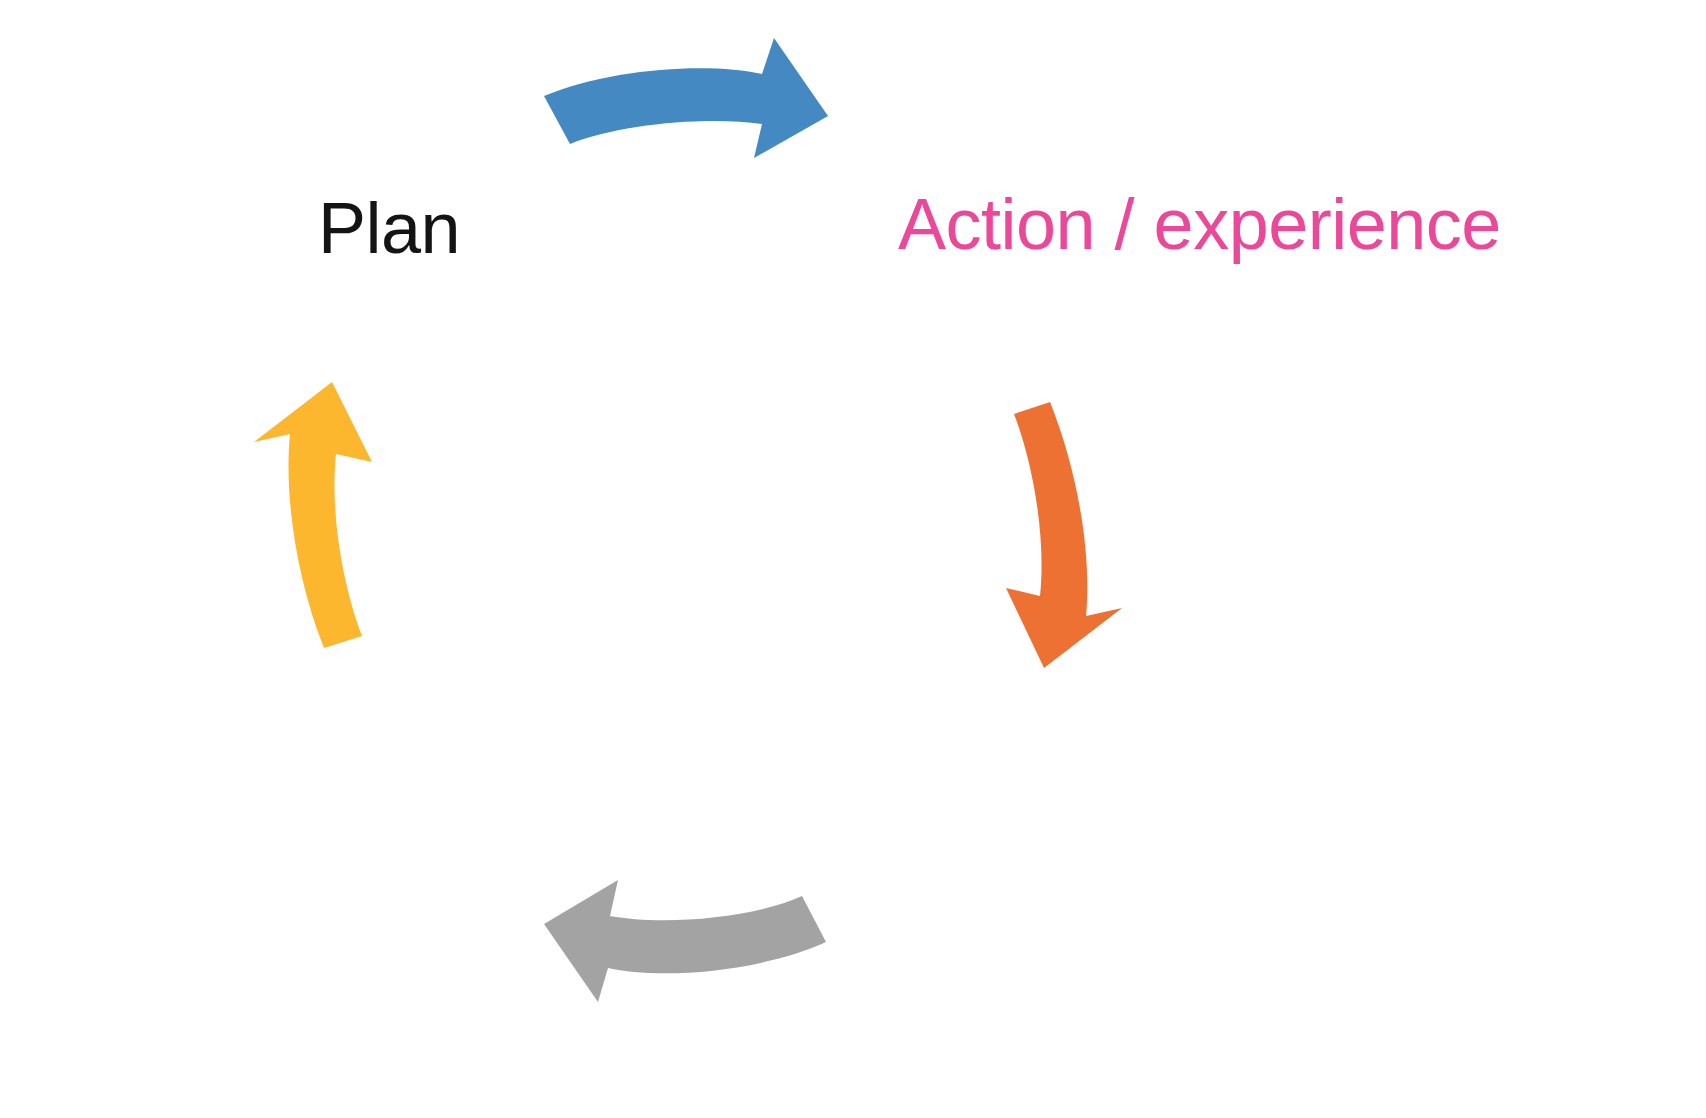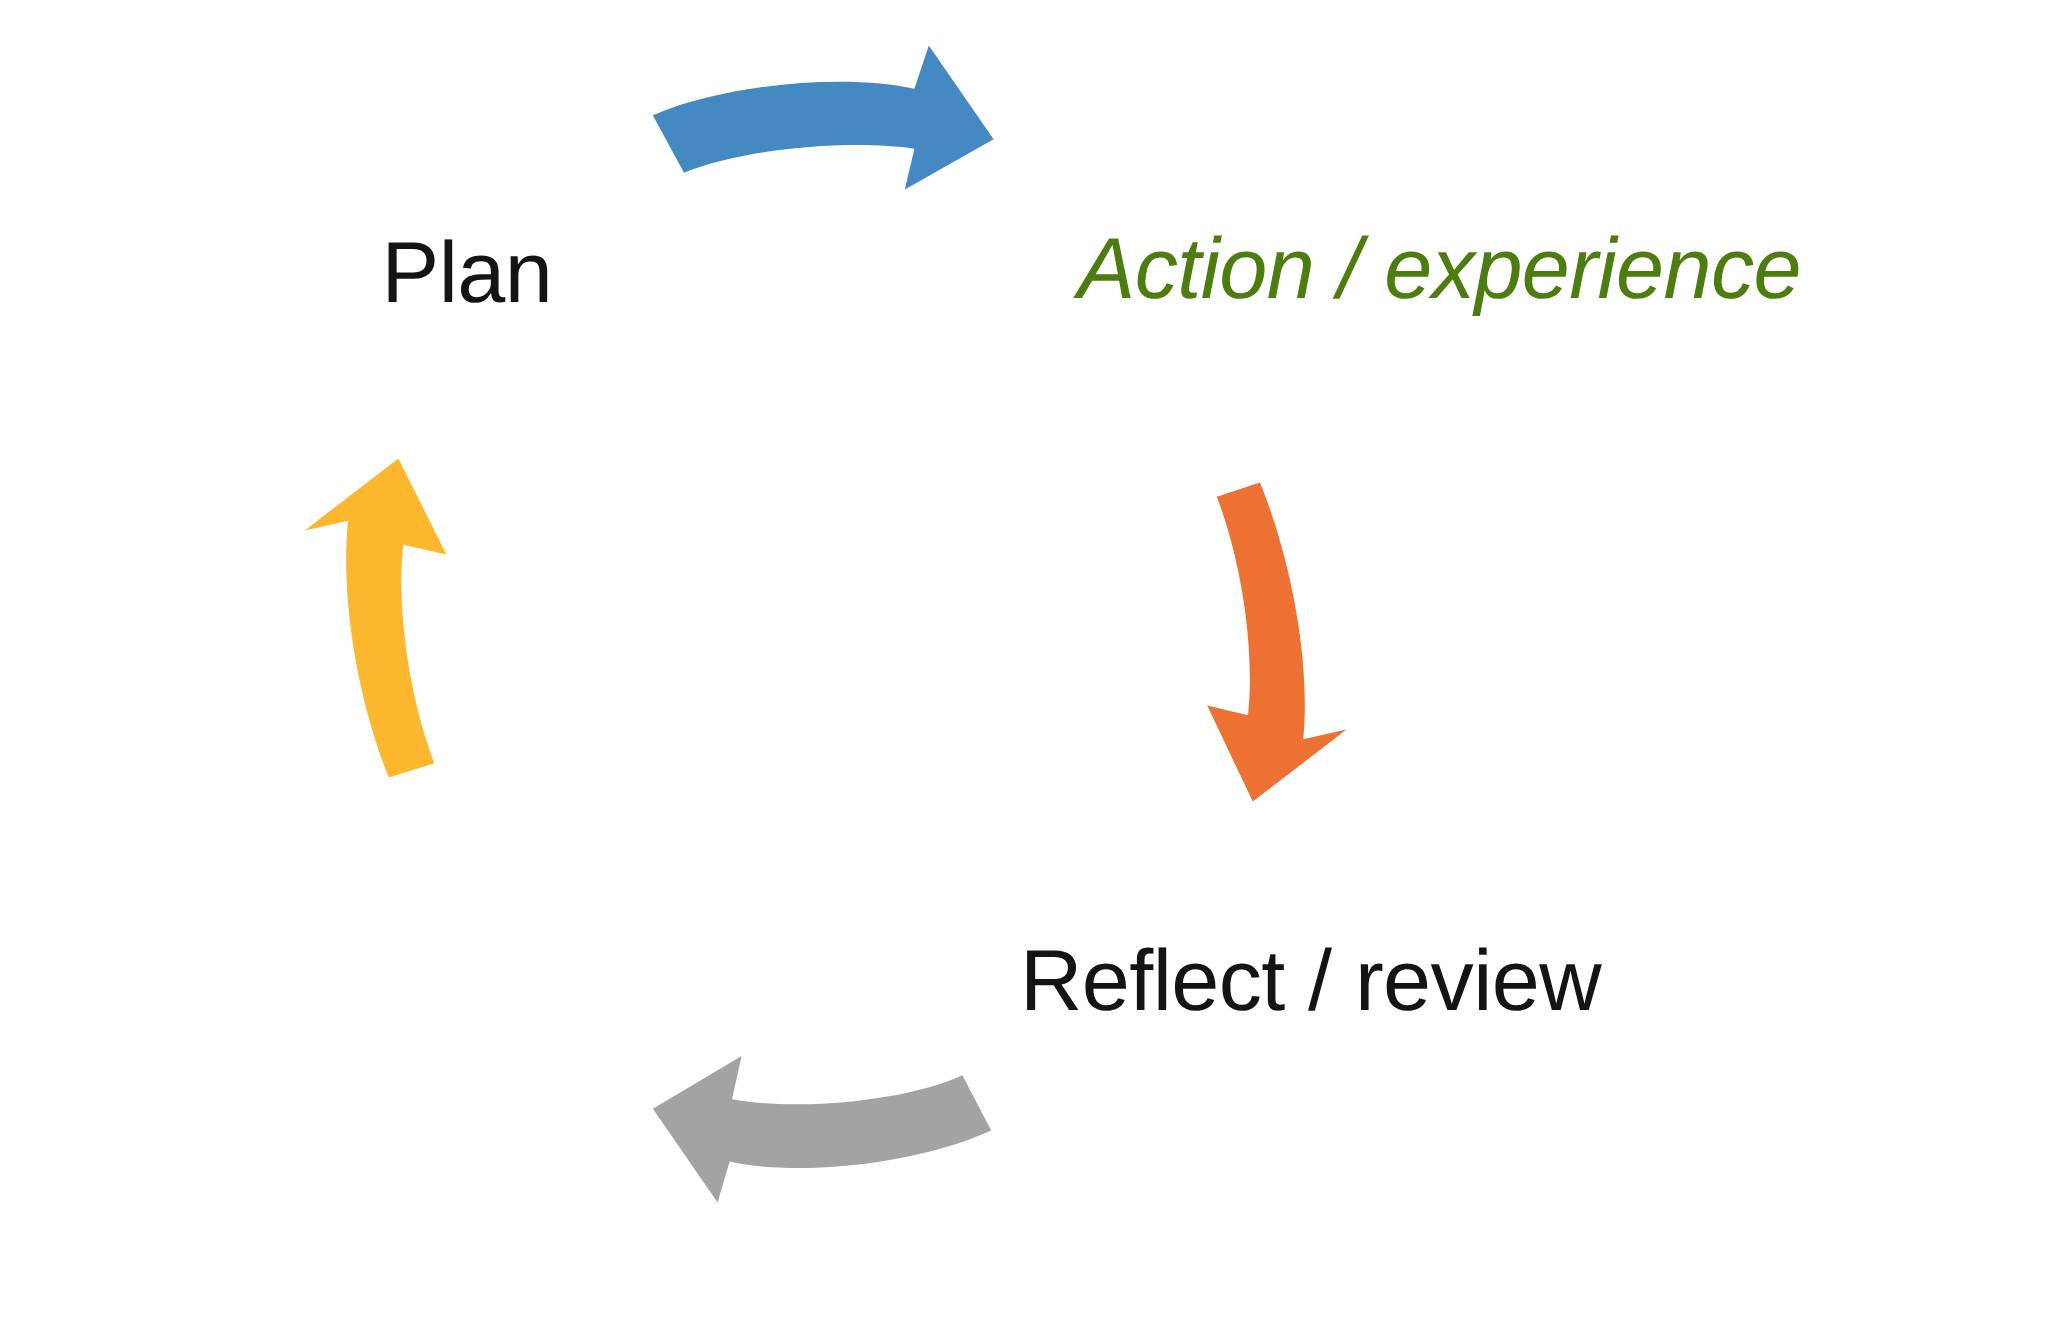--- a/index.html
+++ b/index.html
@@ -95,18 +95,17 @@
                L 142 2
                L 182 82
                L 146 74
                C 140 130, 152 204, 172 256
                Z" fill="#fdb72e"></path>
     </svg>
   </div>
 
   <div class="label" id="label-plan" style="color: rgb(20, 20, 20);">Plan</div>
 
-  <div class="label" id="label-action" style="color: #4d7c0f; font-style: italic;">Action / experience</div>
+  <div class="label" id="label-action" style="color: #ec4899;">Action / experience</div>
 
-  <div class="label" id="label-reflect" style="color: rgb(20, 20, 20);">Reflect / review</div>
 
 
 </div>
 
 </body></html>

